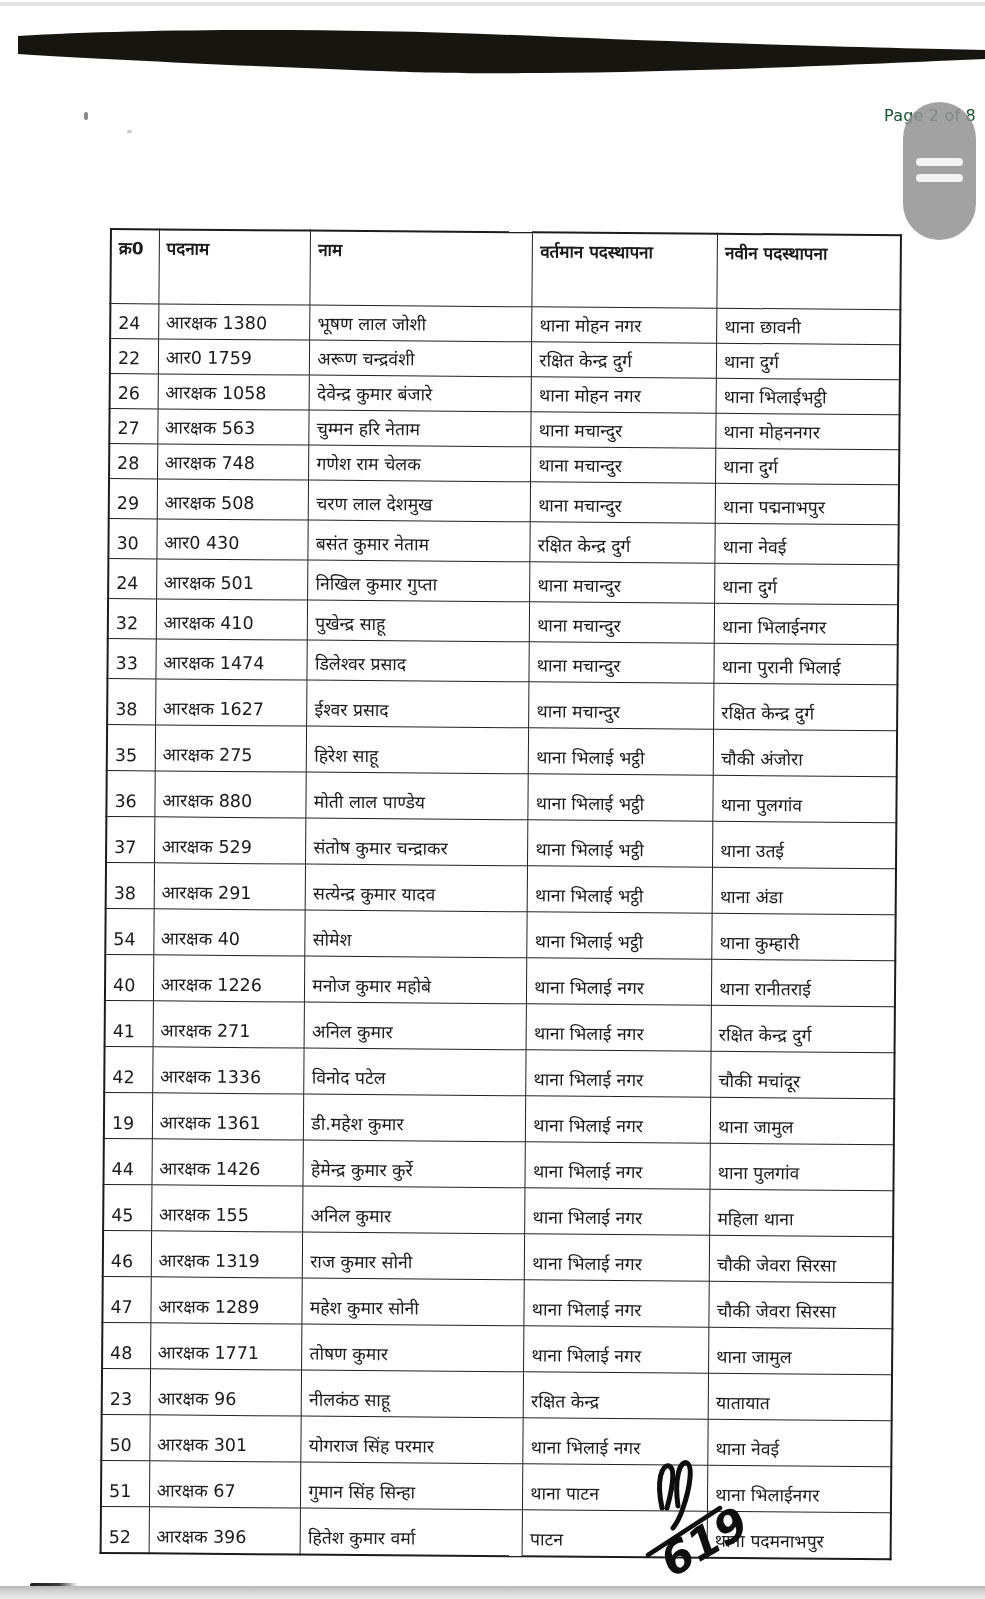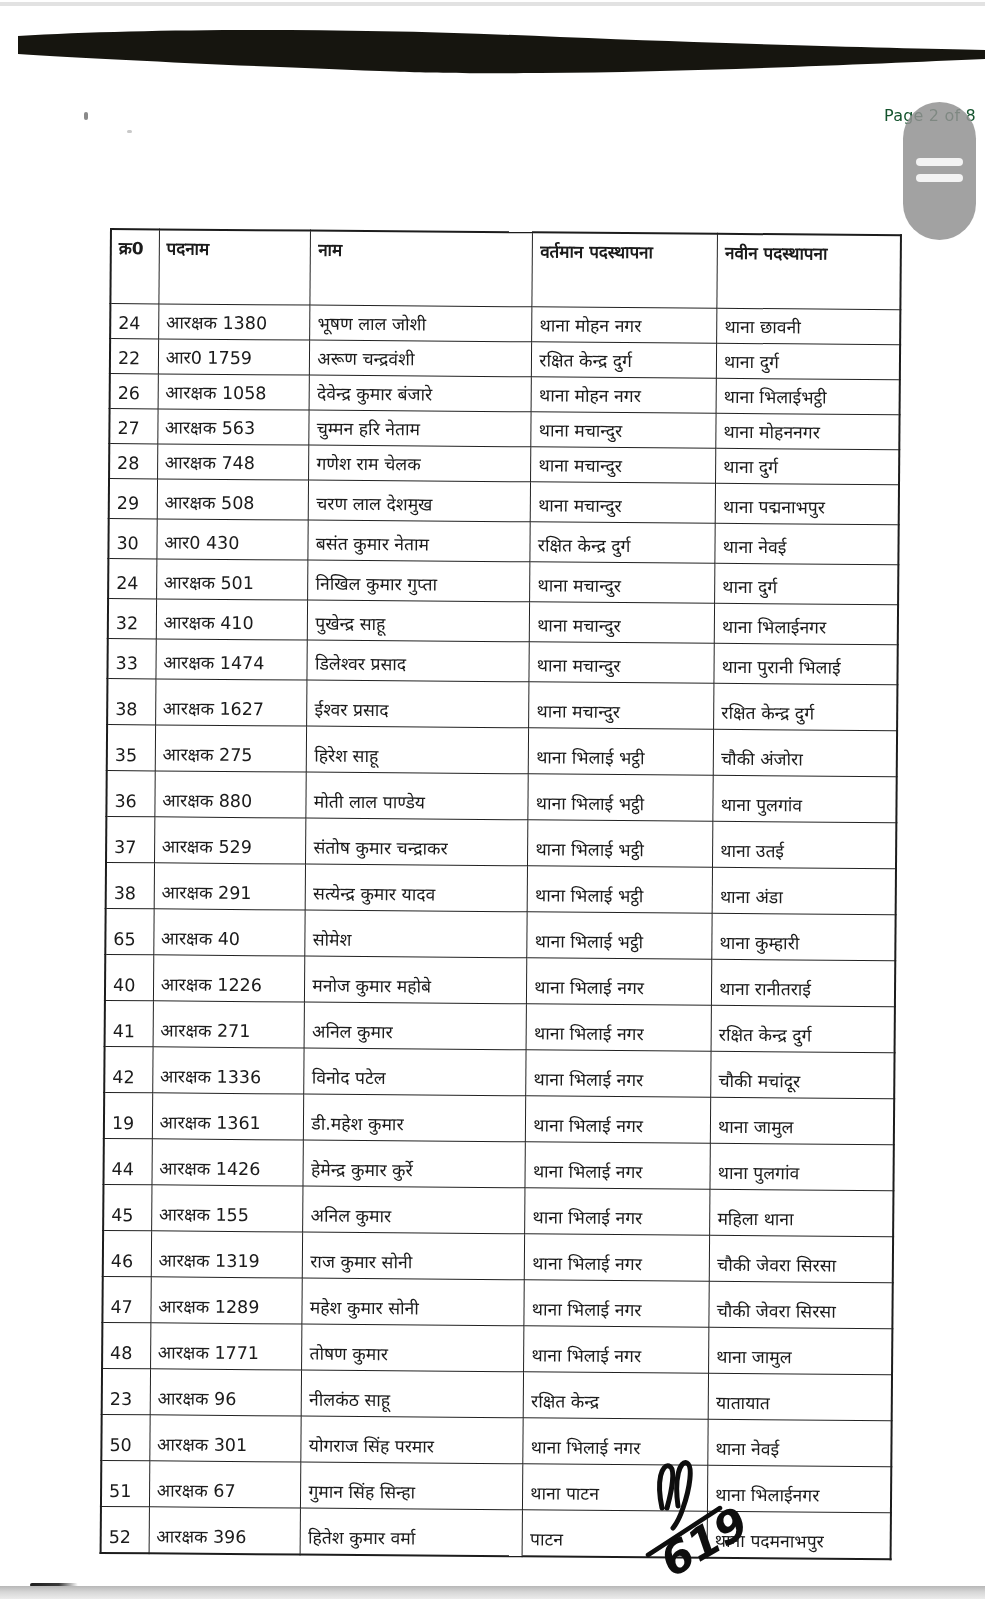--- a/index.html
+++ b/index.html
@@ -206,21 +206,21 @@
           <td>थाना उतई</td>
         </tr>
         <tr>
           <td class="c-sno">38</td>
           <td>आरक्षक 291</td>
           <td>सत्येन्द्र कुमार यादव</td>
           <td>थाना भिलाई भट्ठी</td>
           <td>थाना अंडा</td>
         </tr>
         <tr>
-          <td class="c-sno">65</td>
+          <td class="c-sno">54</td>
           <td>आरक्षक 40</td>
           <td>सोमेश</td>
           <td>थाना भिलाई भट्ठी</td>
           <td>थाना कुम्हारी</td>
         </tr>
         <tr>
           <td class="c-sno">40</td>
           <td>आरक्षक 1226</td>
           <td>मनोज कुमार महोबे</td>
           <td>थाना भिलाई नगर</td>

